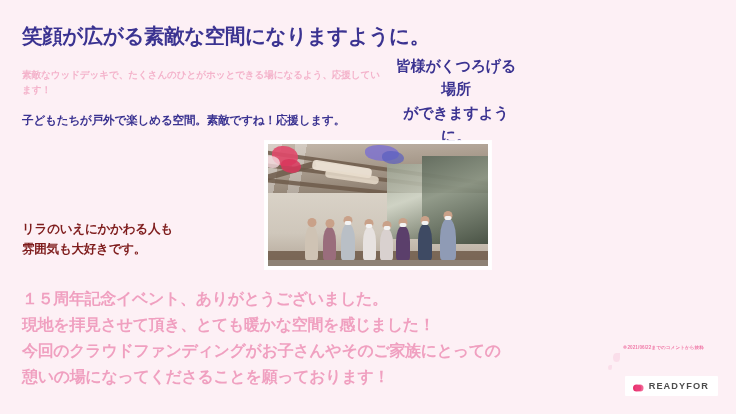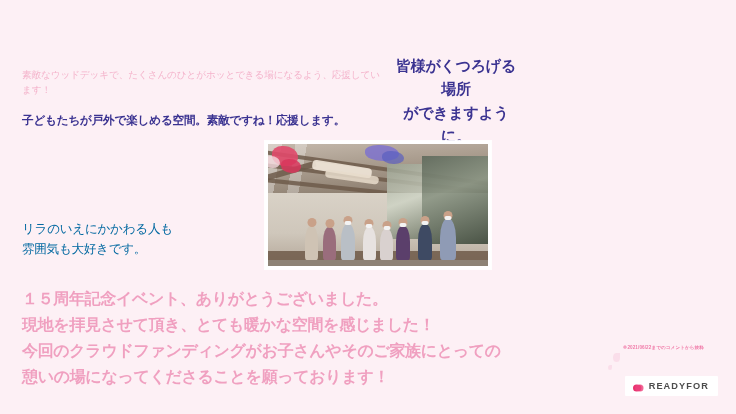--- a/index.html
+++ b/index.html
@@ -29,21 +29,21 @@
     letter-spacing:-0.4px;
     line-height:1.2;
     white-space:nowrap;
   }
 
   .sub-pink {
     position:absolute;
     left:0; top:44px;
     width:360px;
     font-size:9.6px;
-    font-weight:normal;
+    font-weight:bold;
     color:#f4b3cb;
     line-height:1.55;
     letter-spacing:-0.1px;
   }
 
   .mid-navy {
     position:absolute;
     left:0; top:89px;
     font-size:11.6px;
     font-weight:bold;
@@ -59,22 +59,22 @@
     font-weight:bold;
     color:#ec94b8;
     line-height:1.62;
     letter-spacing:-0.3px;
   }
 
   .navy-stanza {
     position:absolute;
     left:0; top:195px;
     font-size:12.6px;
-    font-weight:normal;
-    color:#0369a1;
+    font-weight:bold;
+    color:#7f1d1d;
     line-height:1.6;
     letter-spacing:-0.3px;
   }
 
   .pink-block {
     position:absolute;
     left:0; top:262px;
     font-size:16px;
     font-weight:bold;
     color:#f0a0c0;
@@ -208,20 +208,21 @@
     opacity:.55;
   }
 </style>
 </head>
 <body>
 
 <div id="slide">
 
   <div class="left-col">
 
+    <div class="headline">笑顔が広がる素敵な空間になりますように。</div>
 
     <div class="sub-pink">素敵なウッドデッキで、たくさんのひとがホッとできる場になるよう、応援しています！</div>
 
     <div class="mid-navy">子どもたちが戸外で楽しめる空間。素敵ですね！応援します。</div>
 
 
     <div class="navy-stanza" style="white-space:pre-line">リラのいえにかかわる人も
 雰囲気も大好きです。</div>
 
     <div class="pink-block" style="white-space:pre-line">１５周年記念イベント、ありがとうございました。

